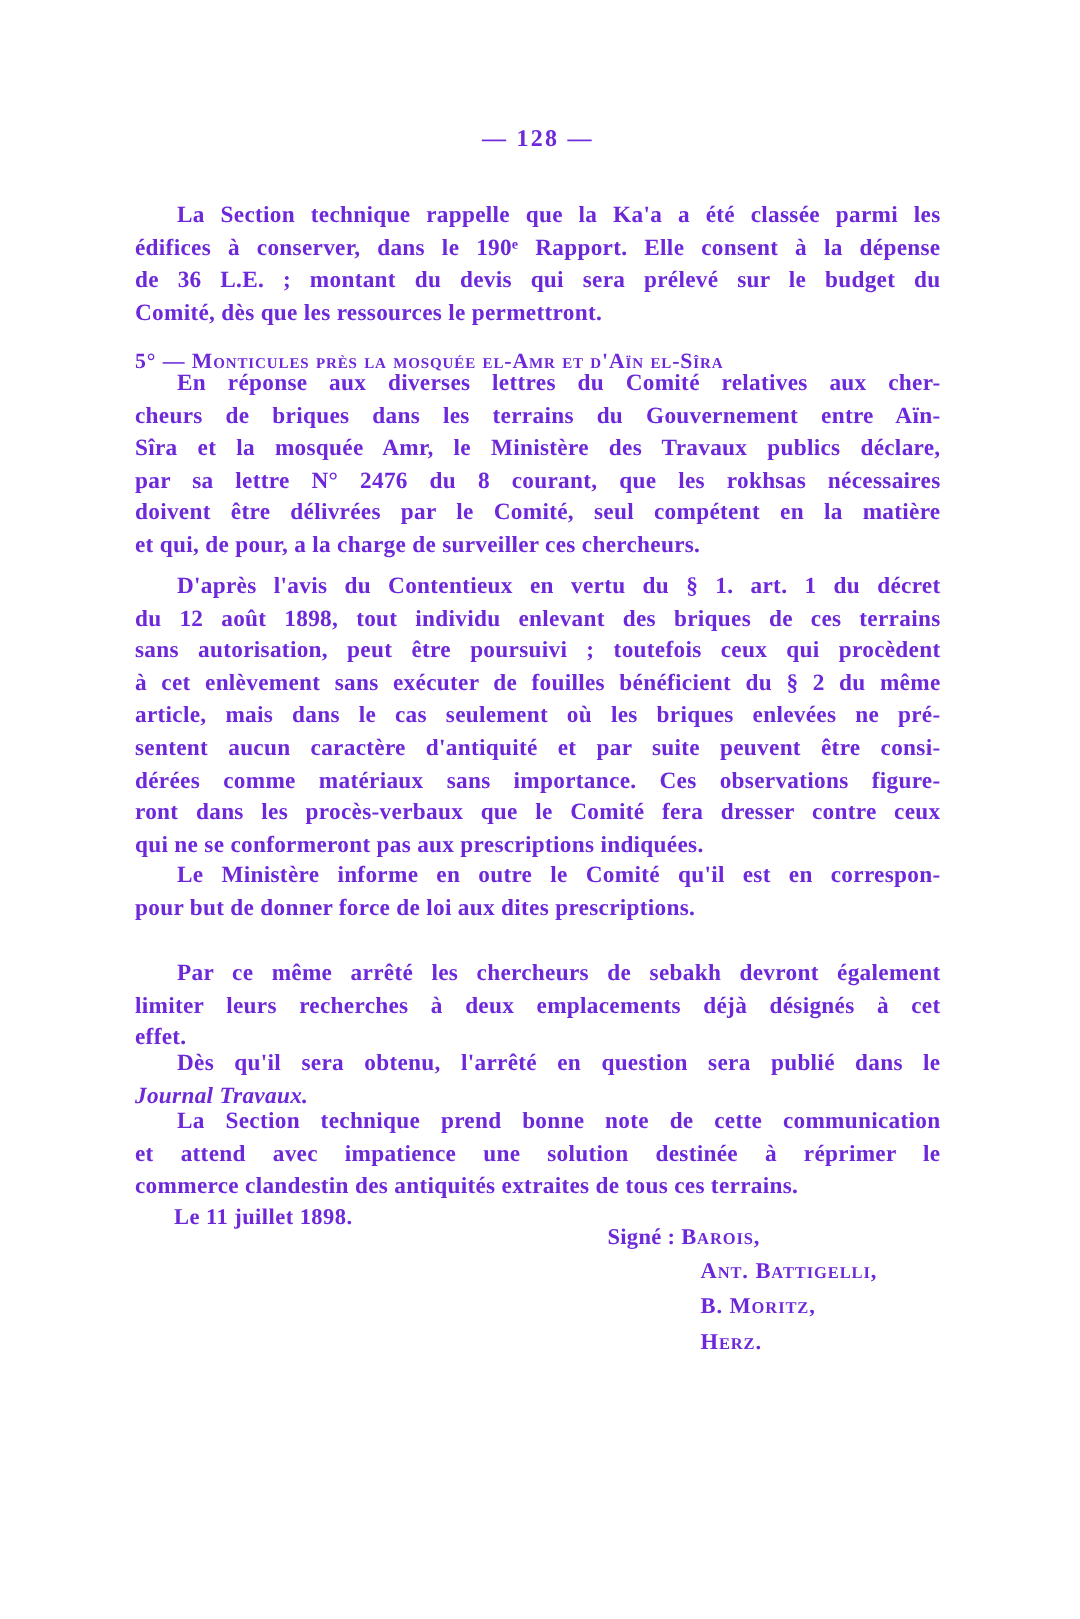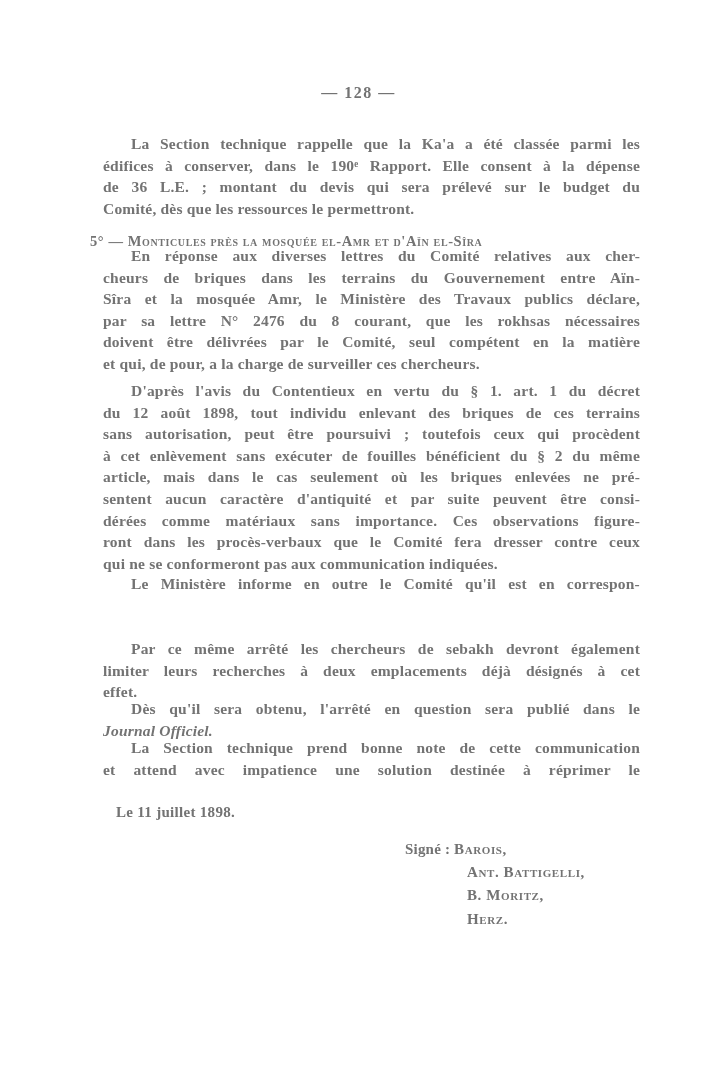--- a/index.html
+++ b/index.html
@@ -3,37 +3,36 @@
 <meta charset="utf-8">
 <style>
   html, body { margin: 0; padding: 0; background: #ffffff; }
   .page {
     position: relative;
     width: 720px;
     height: 1079px;
     background: #ffffff;
     font-family: "Liberation Serif", "DejaVu Serif", serif;
     font-weight: bold;
-    color: #737373;
+    color: #6d28d9;
     overflow: hidden;
   }
   .pageno {
     position: absolute;
     top: 84px; left: 90px; width: 537px;
     text-align: center;
     font-size: 16px;
     letter-spacing: 1.5px;
   }
   .para {
     position: absolute;
     left: 90px; width: 537px;
     font-size: 15.5px;
     line-height: 21.6px;
     letter-spacing: 0.2px;
-    margin-left: 13px;
   }
   .ln { text-align: justify; text-align-last: justify; }
   .ln.last { text-align-last: left; }
   .ln.ind { padding-left: 28px; }
   .ln.italic { font-style: italic; }
   .heading {
     position: absolute;
     top: 230px; left: 90px; width: 537px;
     text-align: left;
     font-variant: small-caps;
@@ -46,21 +45,20 @@
     position: absolute;
     top: 804px; left: 116px;
     font-size: 15px;
     letter-spacing: 0.3px;
   }
   .signature {
     position: absolute;
     top: 814px; left: 405px;
     font-size: 15px;
     letter-spacing: 0.2px;
-    margin-top: 24px;
   }
   .sig-line { line-height: 23.2px; }
   .sc { font-variant: small-caps; letter-spacing: 0.6px; }
   .cont { margin-left: 62px; }
 </style>
 </head>
 <body>
 
 <div class="page">
 
@@ -86,41 +84,43 @@
 
   <div class="para" style="top:380px">
     <div class="ln ind">D'après l'avis du Contentieux en vertu du § 1. art. 1 du décret</div>
     <div class="ln">du 12 août 1898, tout individu enlevant des briques de ces terrains</div>
     <div class="ln">sans autorisation, peut être poursuivi ; toutefois ceux qui procèdent</div>
     <div class="ln">à cet enlèvement sans exécuter de fouilles bénéficient du § 2 du même</div>
     <div class="ln">article, mais dans le cas seulement où les briques enlevées ne pré-</div>
     <div class="ln">sentent aucun caractère d'antiquité et par suite peuvent être consi-</div>
     <div class="ln">dérées comme matériaux sans importance. Ces observations figure-</div>
     <div class="ln">ront dans les procès-verbaux que le Comité fera dresser contre ceux</div>
-    <div class="ln last">qui ne se conformeront pas aux communication indiquées.</div>
+    <div class="ln last">qui ne se conformeront pas aux prescriptions indiquées.</div>
   </div>
 
   <div class="para" style="top:573px">
     <div class="ln ind">Le Ministère informe en outre le Comité qu'il est en correspon-</div>
+    <div class="ln last">pour but de donner force de loi aux dites prescriptions.</div>
   </div>
 
   <div class="para" style="top:638px">
     <div class="ln ind">Par ce même arrêté les chercheurs de sebakh devront également</div>
     <div class="ln">limiter leurs recherches à deux emplacements déjà désignés à cet</div>
     <div class="ln last">effet.</div>
   </div>
 
   <div class="para" style="top:698px">
     <div class="ln ind">Dès qu'il sera obtenu, l'arrêté en question sera publié dans le</div>
-    <div class="ln last italic">Journal Officiel.</div>
+    <div class="ln last italic">Journal Travaux.</div>
   </div>
 
   <div class="para" style="top:737px">
     <div class="ln ind">La Section technique prend bonne note de cette communication</div>
     <div class="ln">et attend avec impatience une solution destinée à réprimer le</div>
+    <div class="ln last">commerce clandestin des antiquités extraites de tous ces terrains.</div>
   </div>
 
   <div class="date">Le 11 juillet 1898.</div>
 
   <div class="signature">
     <div class="sig-line">
       <span>Signé :</span>
       <span class="sc">Barois,</span>
     </div>
     <div class="sig-line cont sc">Ant. Battigelli,</div>

